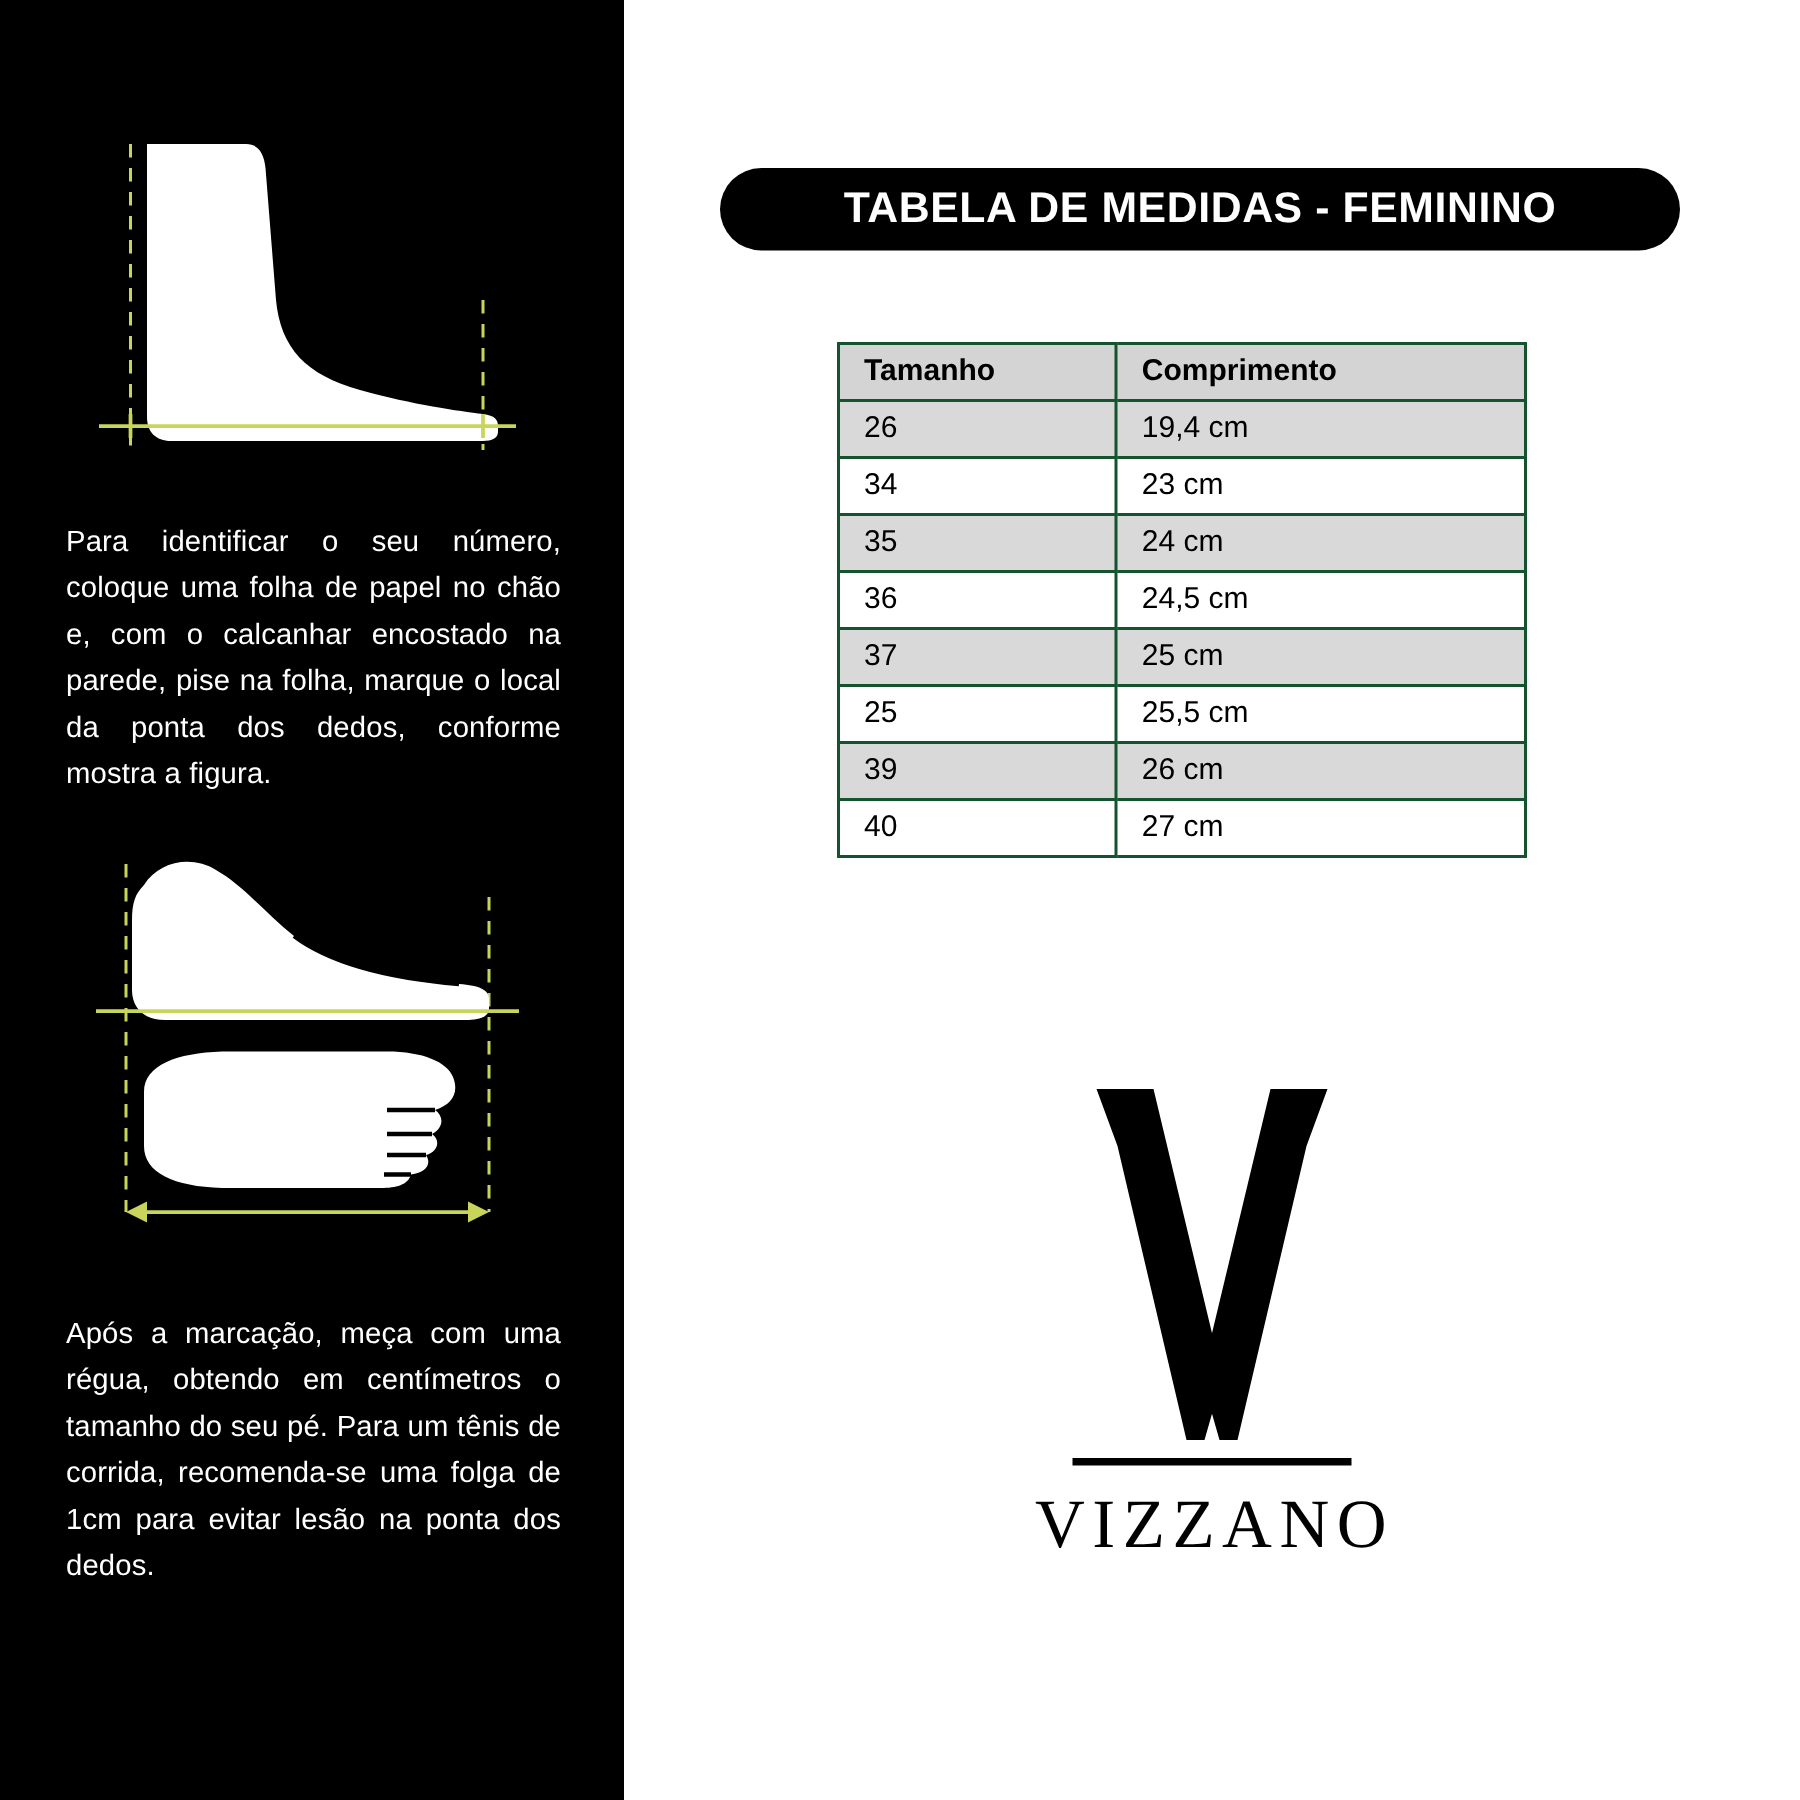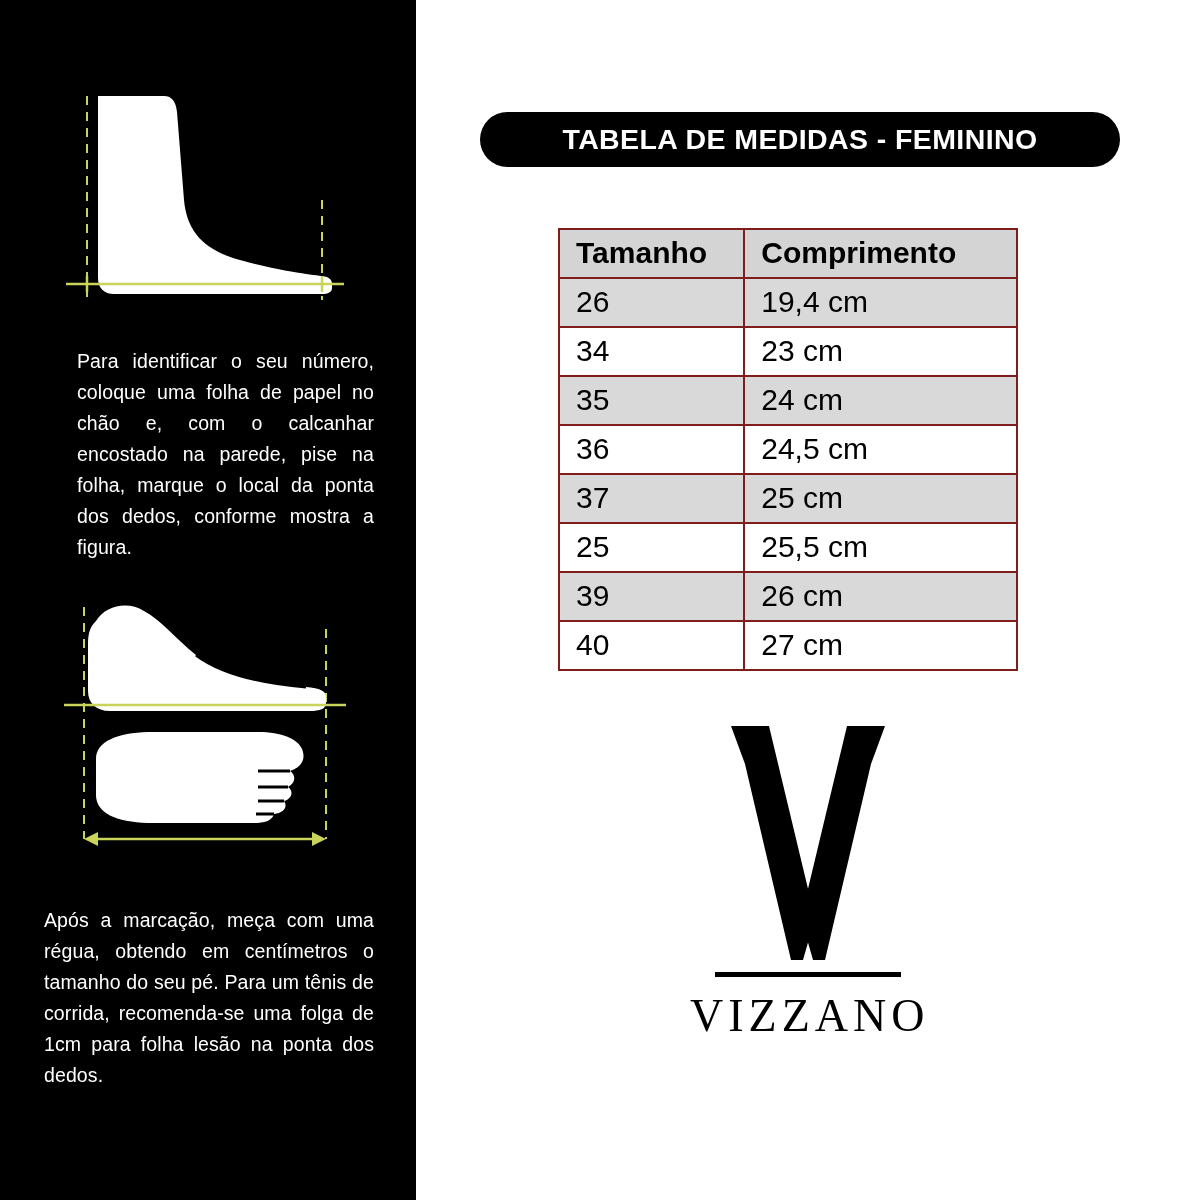--- a/index.html
+++ b/index.html
@@ -39,21 +39,21 @@
     width: 330px;
   }
   .caption {
     color: #ffffff;
     font-size: 19.5px;
     line-height: 31px;
     text-align: justify;
     text-justify: inter-word;
     letter-spacing: 0.1px;
   }
-  .caption-1 { margin-top: 26px; margin-left: 33px; }
+  .caption-1 { margin-top: 26px; }
   .caption-2 { margin-top: 26px; }
 
   .svg-fig { display: block; }
 
   
   .right-panel {
     position: absolute;
     left: 416px;
     top: 0;
     width: 784px;
@@ -82,22 +82,22 @@
   table.size-table {
     position: absolute;
     left: 142px;
     top: 228px;
     width: 460px;
     border-collapse: collapse;
     background: #ffffff;
   }
   table.size-table th,
   table.size-table td {
-    border: 2px solid #7f1d1d;
-    font-size: 30px;
+    border: 2px solid #14532d;
+    font-size: 20px;
     font-weight: normal;
     color: #000000;
     text-align: left;
     padding: 6px 0 7px 16px;
     height: 38px;
     box-sizing: border-box;
   }
   table.size-table th {
     background: #d4d4d4;
     font-weight: bold;
@@ -188,21 +188,21 @@
           <path d="M244 188 L214 188" stroke="#000000" stroke-width="3" fill="none"></path>
           <path d="M240 202 L214 202" stroke="#000000" stroke-width="3" fill="none"></path>
           <path d="M230 215 L212 215" stroke="#000000" stroke-width="3" fill="none"></path>
 
           <line x1="46" y1="240" x2="276" y2="240" stroke="#c8d45a" stroke-width="2.5"></line>
           <polygon points="40,240 54,233 54,247" fill="#c8d45a"></polygon>
           <polygon points="282,240 268,233 268,247" fill="#c8d45a"></polygon>
         </svg>
       </div>
 
-      <p class="caption caption-2">Após a marcação, meça com uma régua, obtendo em centímetros o tamanho do seu pé. Para um tênis de corrida, recomenda-se uma folga de 1cm para folha lesão na ponta dos dedos.</p>
+      <p class="caption caption-2">Após a marcação, meça com uma régua, obtendo em centímetros o tamanho do seu pé. Para um tênis de corrida, recomenda-se uma folga de 1cm para evitar lesão na ponta dos dedos.</p>
     </div>
   </div>
 
   <div class="right-panel">
 
     <div class="title-pill">
       <span>TABELA DE MEDIDAS - FEMININO</span>
     </div>
 
     <table class="size-table">

